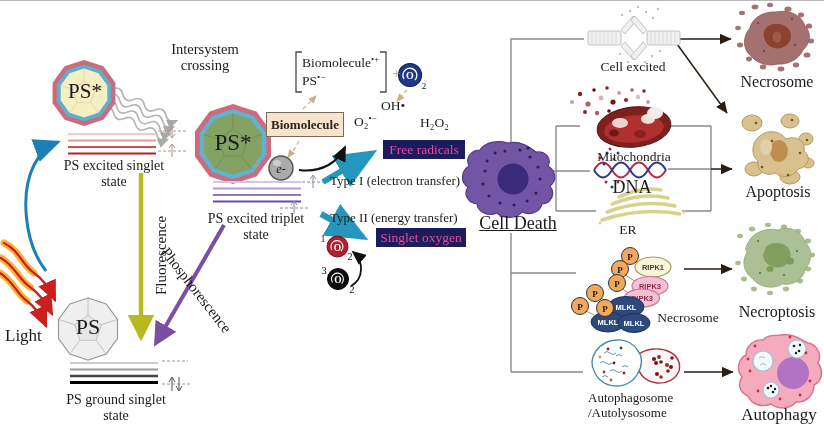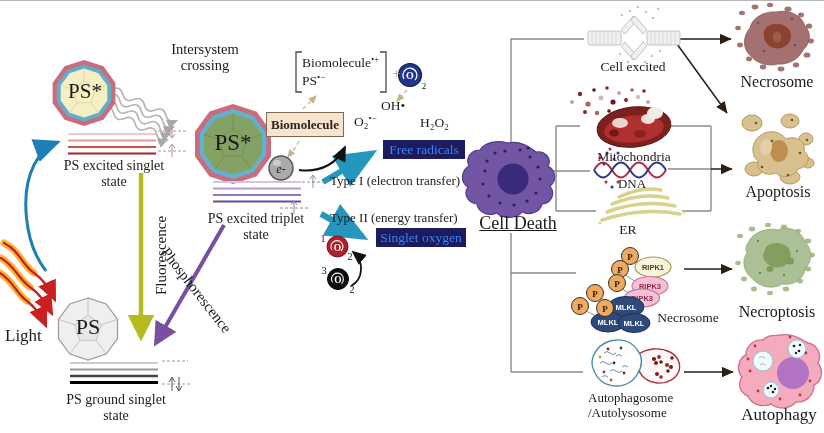--- a/index.html
+++ b/index.html
@@ -5,21 +5,21 @@
   html,body{margin:0;padding:0;background:#fff;}
   .stage{position:relative;width:824px;height:433px;background:#fff;overflow:hidden;
          border-top:1px solid #b8b8b8;border-bottom:1px solid #d4d4d4;
          font-family:"Liberation Serif","DejaVu Serif",serif;}
   .stage svg{position:absolute;left:0;top:0;}
   .lbl{position:absolute;color:#1b1b1b;font-size:14px;line-height:1.13;white-space:nowrap;}
   .c{text-align:center;white-space:normal;}
   .sup{font-size:9px;vertical-align:5px;letter-spacing:0;}
   .box{position:absolute;background:#f8e4cd;border:1.5px solid #7a6a58;color:#2a2622;
        font-weight:bold;font-size:13px;text-align:center;}
-  .box-navy{position:absolute;background:#1b1b5e;color:#3b82f6;font-size:13.5px;text-align:center;}
+  .box-navy{position:absolute;background:#1b1b5e;color:#ec4899;font-size:13.5px;text-align:center;}
   .rot{transform-origin:center center;text-align:center;}
   svg text{font-family:"Liberation Serif","DejaVu Serif",serif;}
   .prot{font-family:"Liberation Sans","DejaVu Sans",sans-serif;font-weight:bold;}
 </style>
 </head>
 <body>
 
 <div class="stage">
 
 <svg width="824" height="433" viewBox="0 0 824 433">
@@ -513,21 +513,21 @@
 <div class="lbl" style="left:384px;top:114px;font-size:13.5px;margin-left:36px;">H₂O₂</div>
 
 <div class="box-navy" style="left:383px;top:139px;width:82px;height:19px;line-height:19px;">Free radicals</div>
 <div class="lbl" style="left:330px;top:173px;font-size:13px;">Type I (electron transfer)</div>
 <div class="lbl" style="left:330px;top:201px;font-size:13px;margin-top:9px;">Type II (energy transfer)</div>
 <div class="box-navy" style="left:376px;top:227px;width:90px;height:19px;line-height:19px;">Singlet oxygen</div>
 
 <div class="lbl c" style="left:470px;top:212px;width:96px;font-size:18px;text-decoration:underline;">Cell Death</div>
 <div class="lbl c" style="left:584px;top:58px;width:98px;font-size:13.5px;">Cell excited</div>
 <div class="lbl c" style="left:588px;top:148px;width:92px;font-size:13.5px;">Mitochondria</div>
-<div class="lbl c" style="left:606px;top:176px;width:52px;font-size:13px;">DNA</div>
+<div class="lbl c" style="left:606px;top:176px;width:52px;font-size:18px;">DNA</div>
 <div class="lbl c" style="left:606px;top:221px;width:44px;font-size:13.5px;">ER</div>
 <div class="lbl c" style="left:648px;top:309px;width:80px;font-size:13.5px;">Necrosome</div>
 <div class="lbl" style="left:588px;top:390px;width:104px;font-size:13px;white-space:normal;">Autophagosome /Autolysosome</div>
 
 <div class="lbl c" style="left:737px;top:72px;width:80px;font-size:16px;">Necrosome</div>
 <div class="lbl c" style="left:734px;top:182px;width:88px;font-size:16px;">Apoptosis</div>
 <div class="lbl c" style="left:728px;top:302px;width:98px;font-size:16px;">Necroptosis</div>
 <div class="lbl c" style="left:733px;top:404px;width:92px;font-size:17px;">Autophagy</div>
 
 </div>

